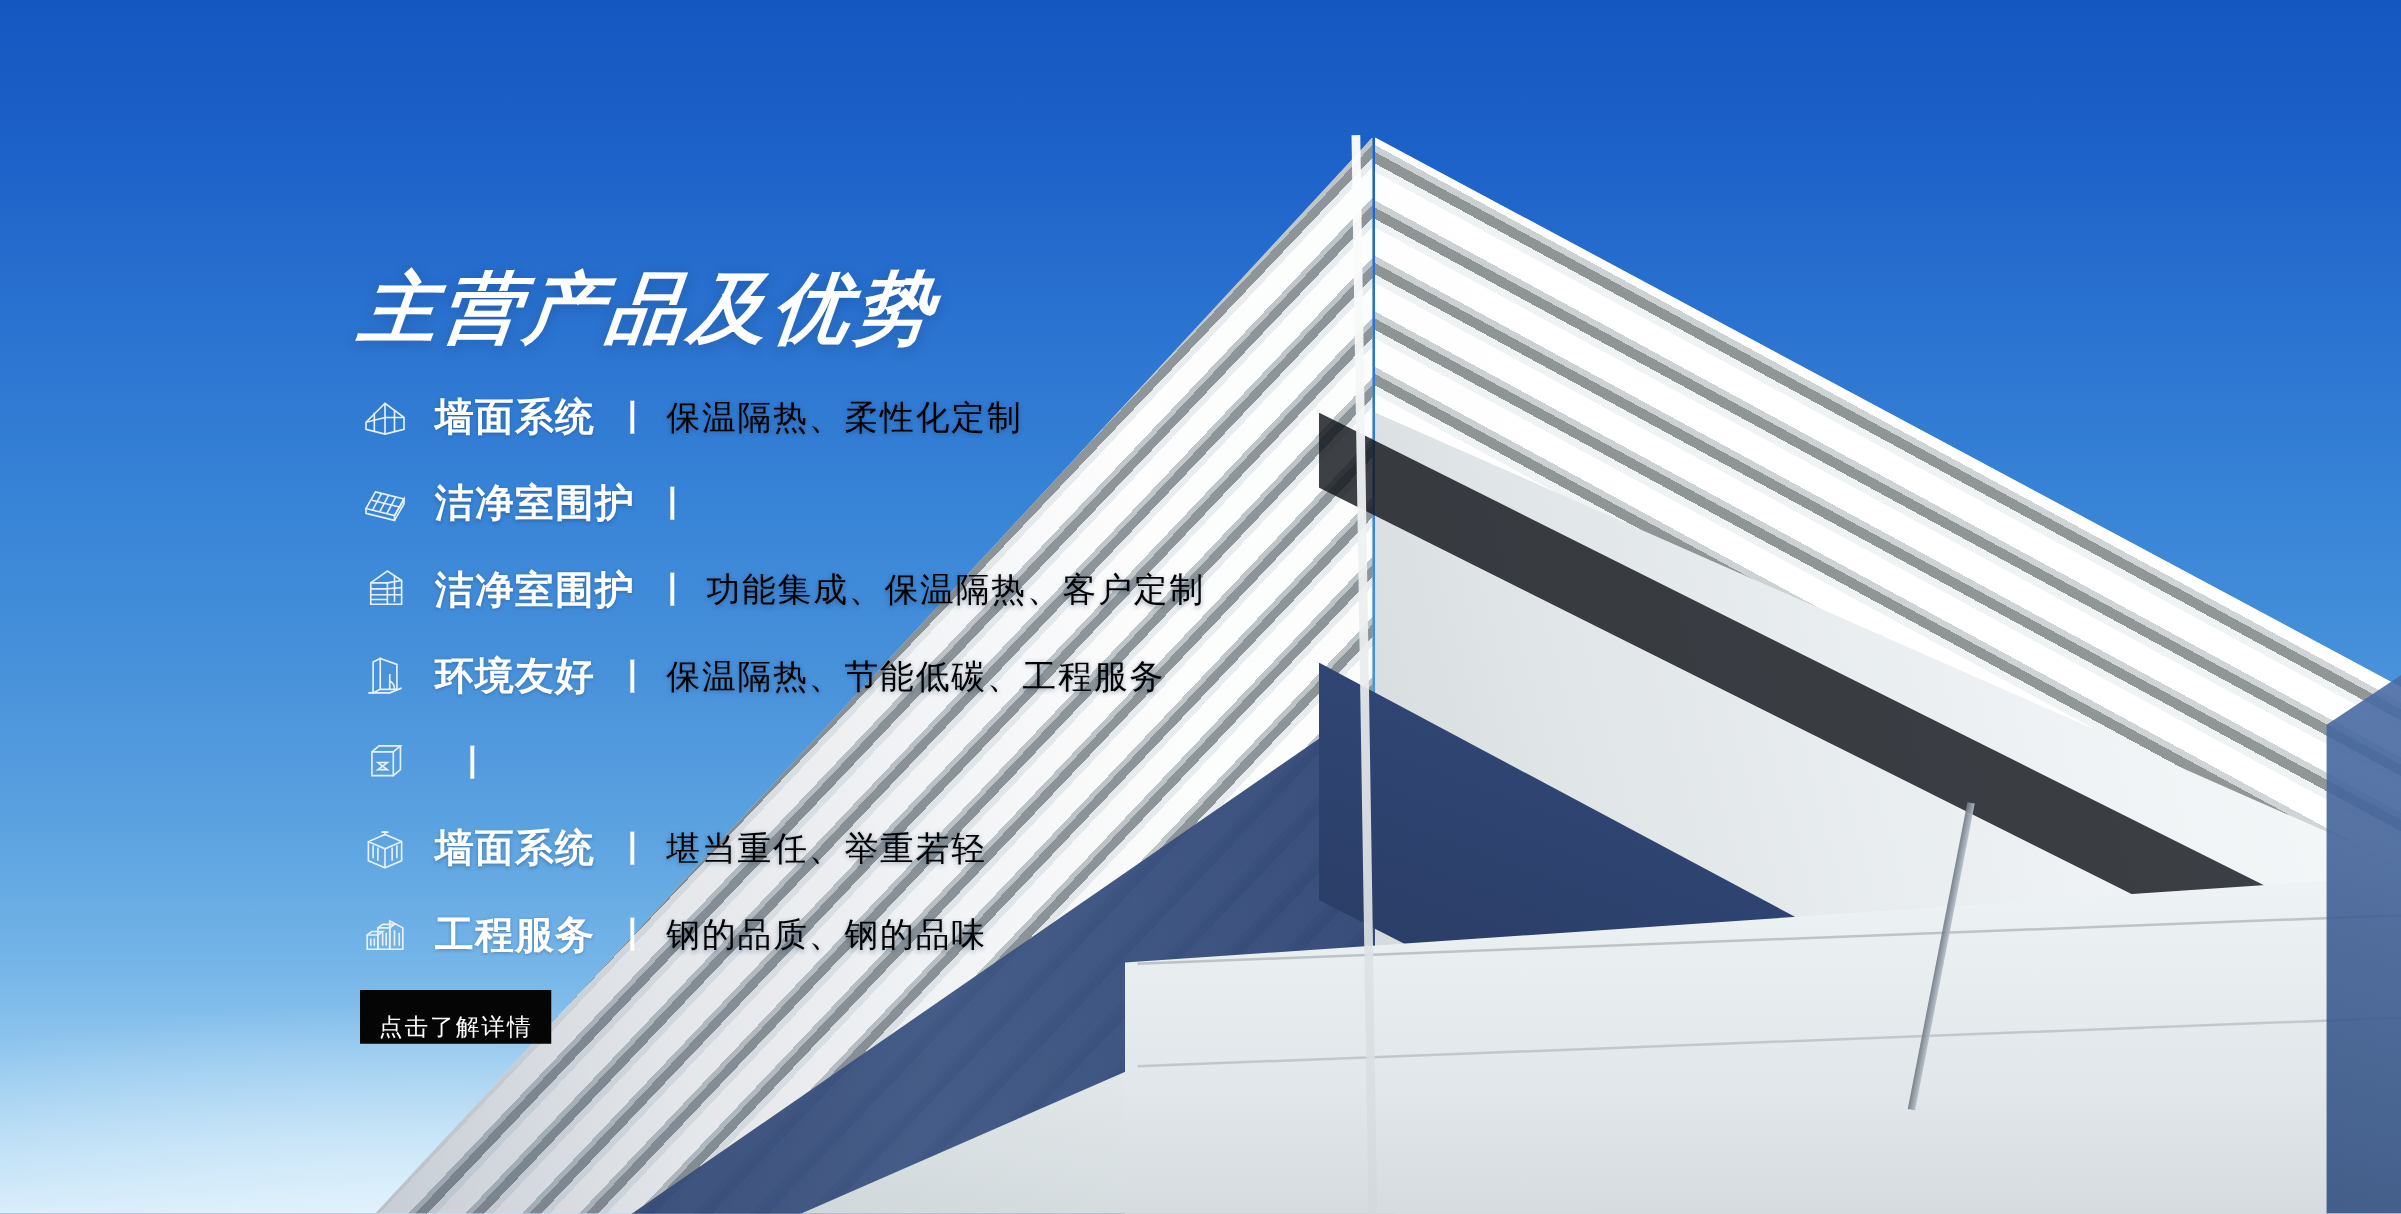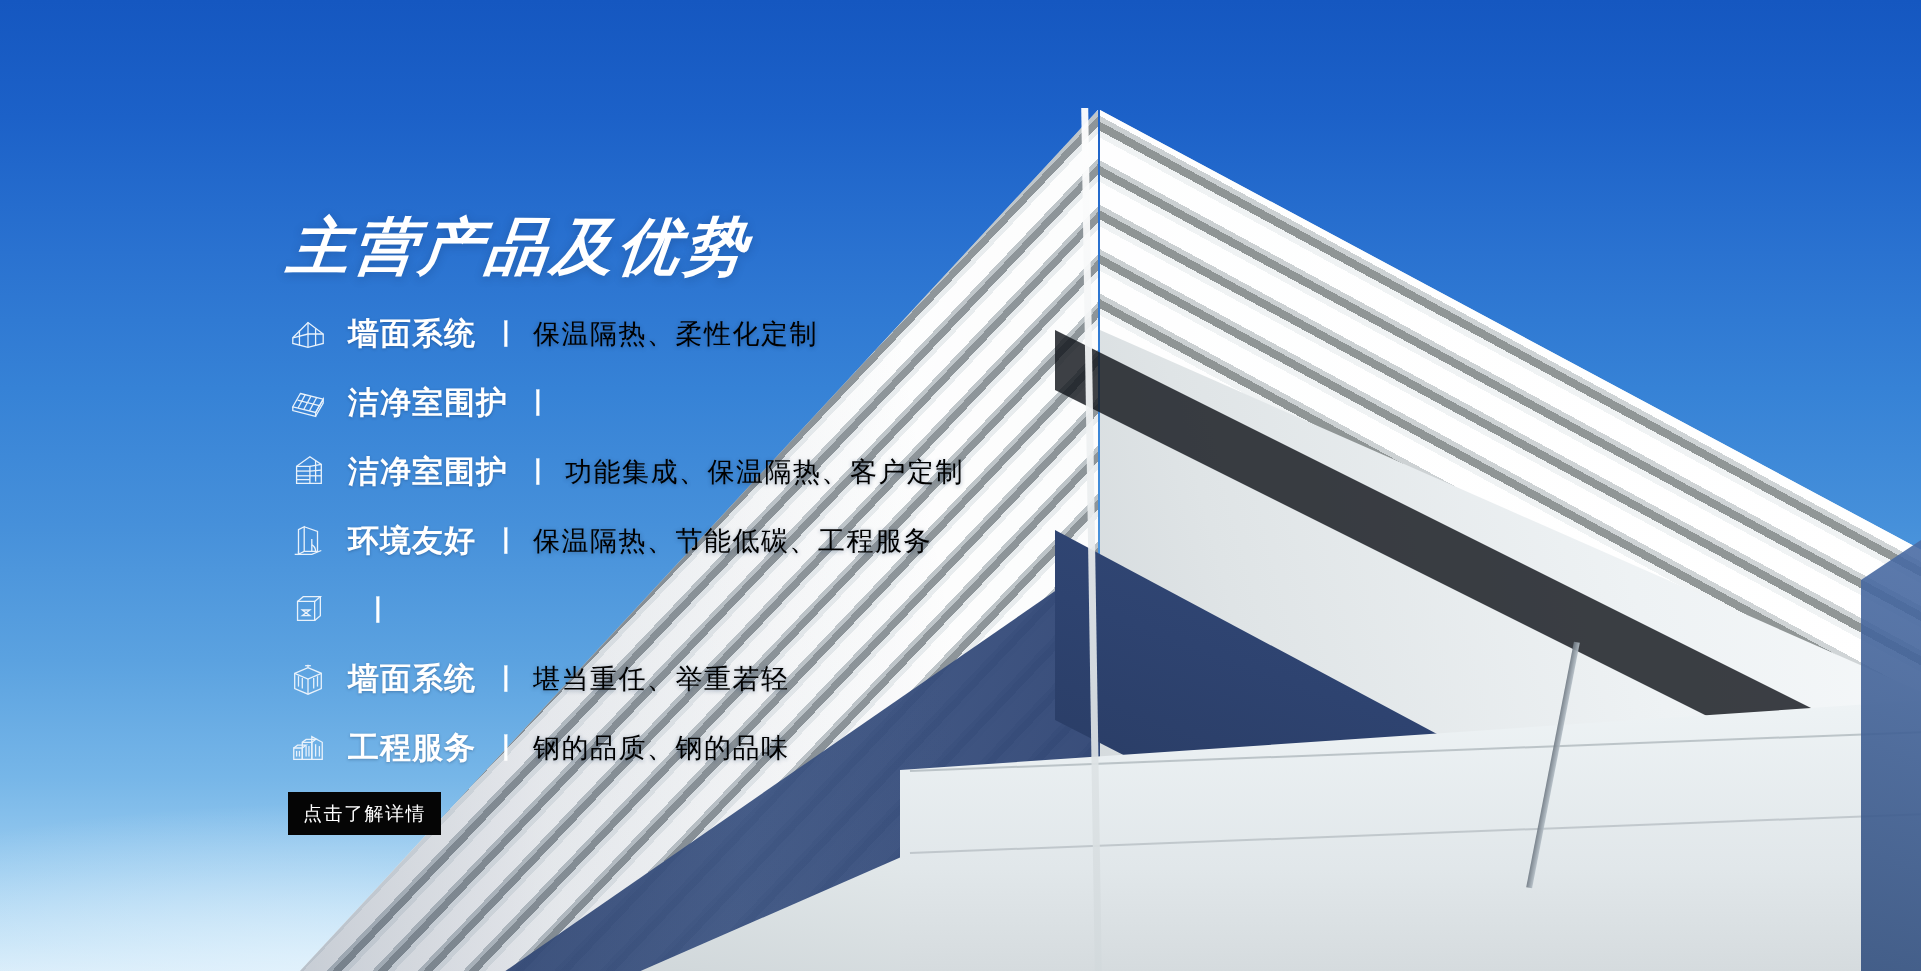--- a/index.html
+++ b/index.html
@@ -166,21 +166,21 @@
   .feature-desc{
     font-size:27px; color:#000000; letter-spacing:1.5px;
     white-space:nowrap;
     text-shadow:0 1px 4px rgba(20,50,90,.45);
   }
 
   .cta-button{
     position:absolute; left:288px; top:792px;
     width:153px; height:43px;
     background:#050505; color:#ffffff;
-    display:flex; align-items:center; justify-content:center;
+    display:flex; align-items:flex-end; justify-content:center;
     font-size:19px; letter-spacing:1.5px;
     cursor:pointer; user-select:none;
   }
 </style>
 </head>
 <body>
 
 <div id="stage">
 
   <div class="sky"></div>

